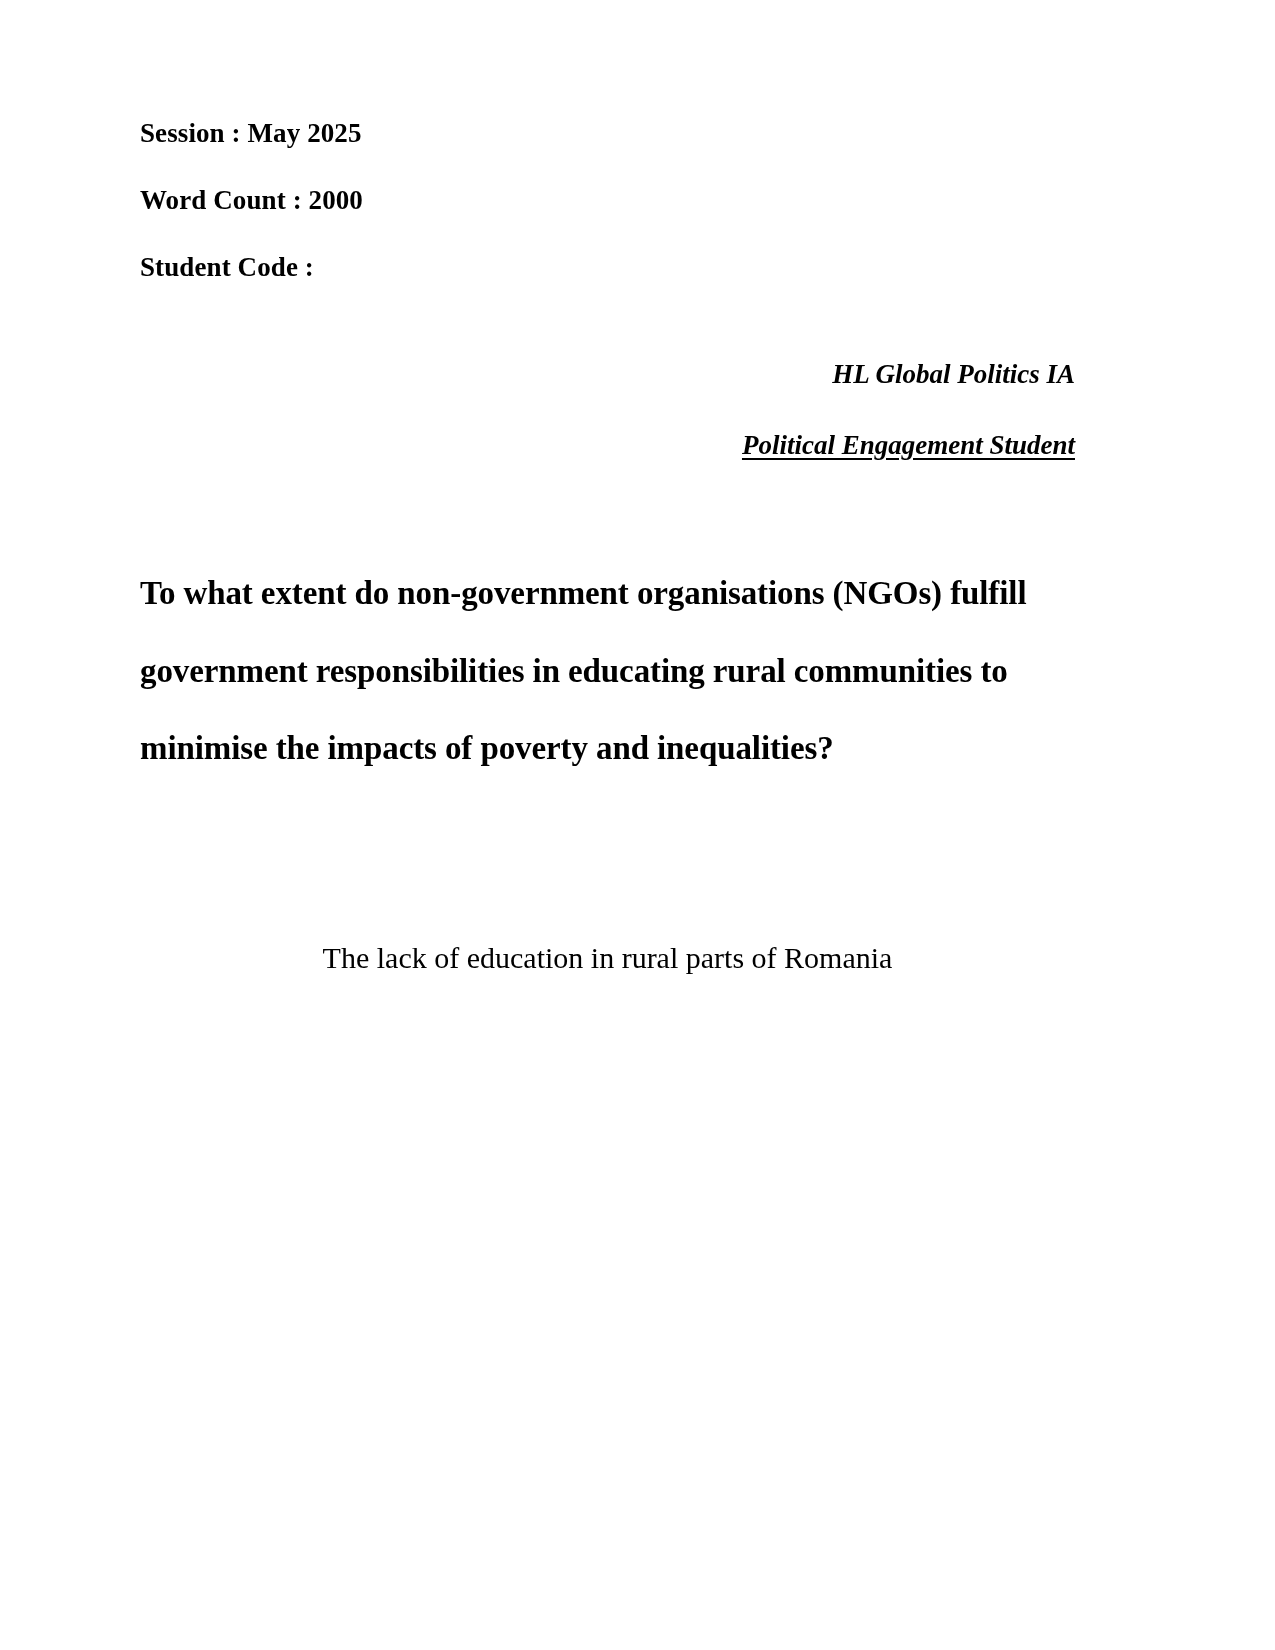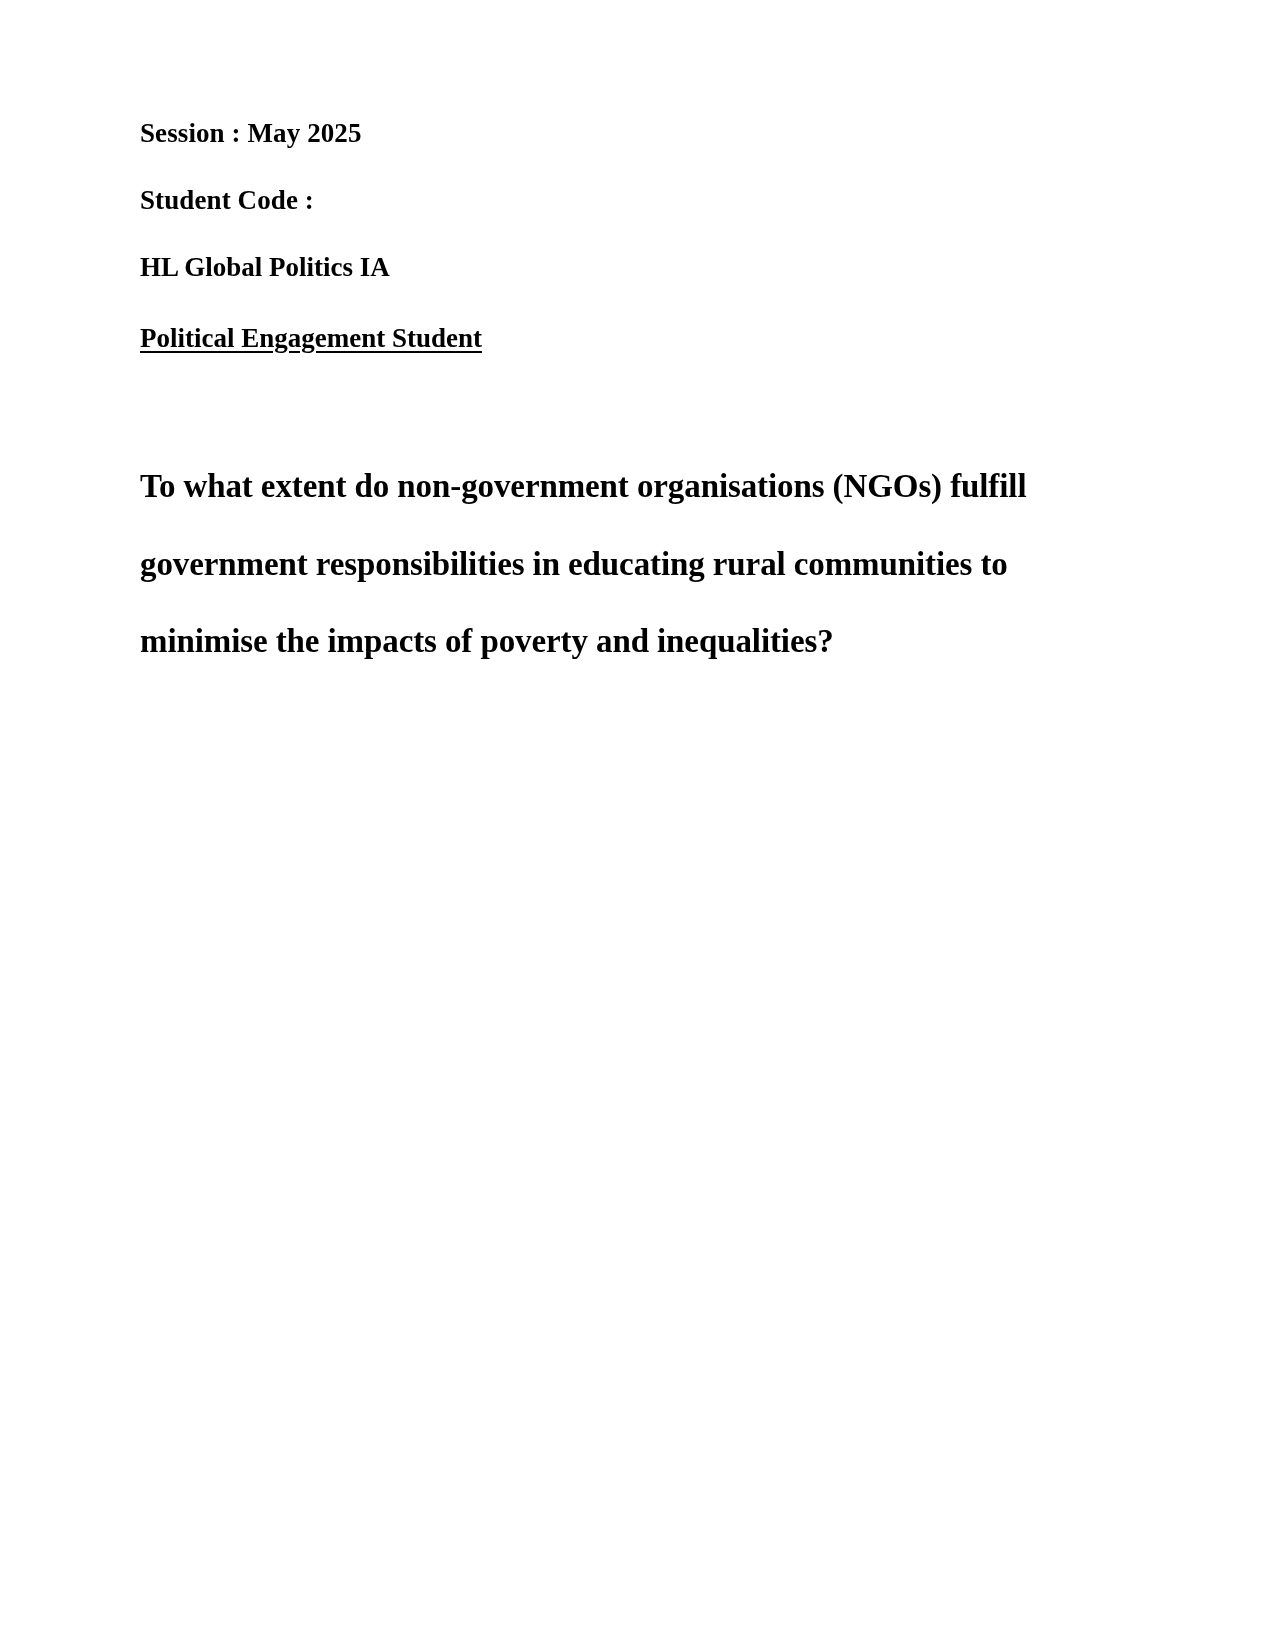--- a/index.html
+++ b/index.html
@@ -31,22 +31,23 @@
     font-weight: bold;
     line-height: 1.0;
     margin: 0 0 40px 0;
     text-align: left;
     letter-spacing: 0.1px;
   }
   .meta-line:last-child { margin-bottom: 12px; }
 
   
   .title-block {
-    margin-top: 40px;
-    text-align: left;
+    margin-top: 80px;
+    text-align: right;
+    font-style: italic;
   }
   .doc-title {
     font-size: 27px;
     font-weight: bold;
     line-height: 1.0;
     margin: 0 0 44px 0;
   }
   .doc-subtitle {
     font-size: 27px;
     font-weight: bold;
@@ -76,25 +77,27 @@
   }
 </style>
 </head>
 <body>
 
 <div class="page">
   <div class="content">
 
     <div class="meta-block">
       <p class="meta-line">Session : May 2025</p>
+      <p class="meta-line">Word Count : 2000</p>
       <p class="meta-line">Student Code :</p>
     </div>
 
     <div class="title-block">
       <p class="doc-title">HL Global Politics IA</p>
       <p class="doc-subtitle">Political Engagement Student</p>
     </div>
 
     <p class="research-question">To what extent do non-government organisations (NGOs) fulfill government responsibilities in educating rural communities to minimise the impacts of poverty and inequalities?</p>
 
+    <p class="descriptor">The lack of education in rural parts of Romania</p>
 
   </div>
 </div>
 
 </body></html>

